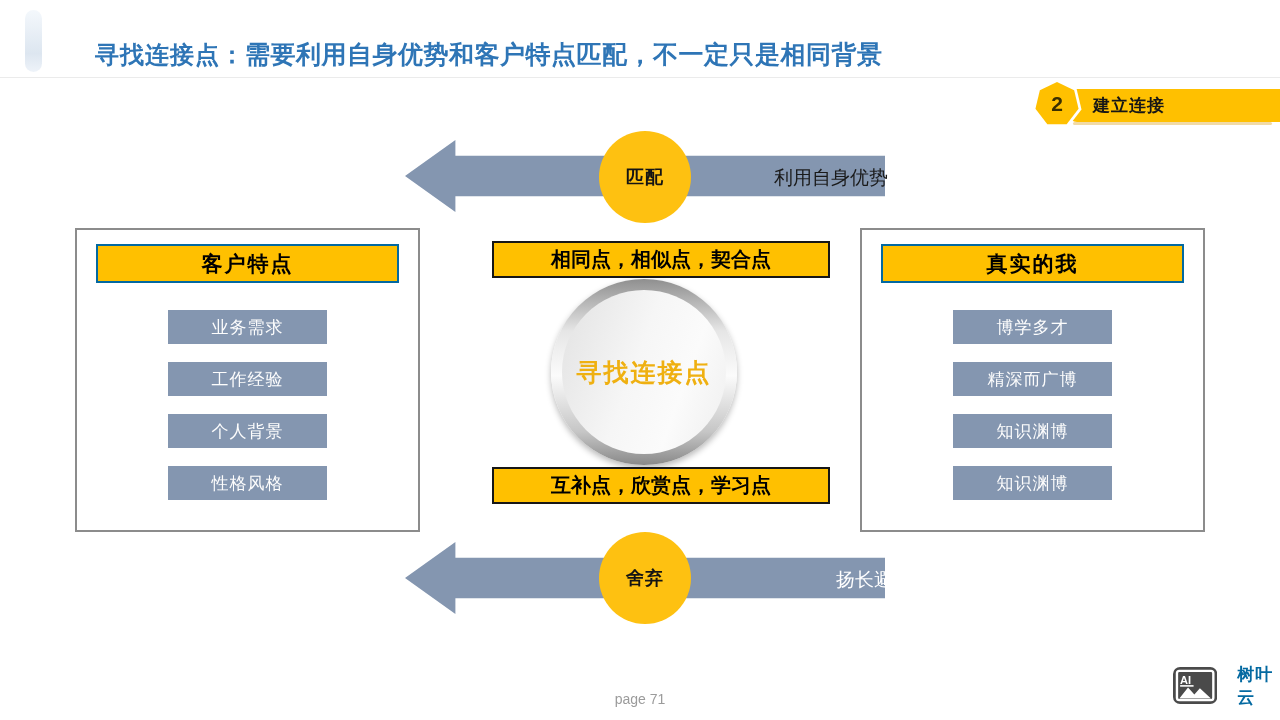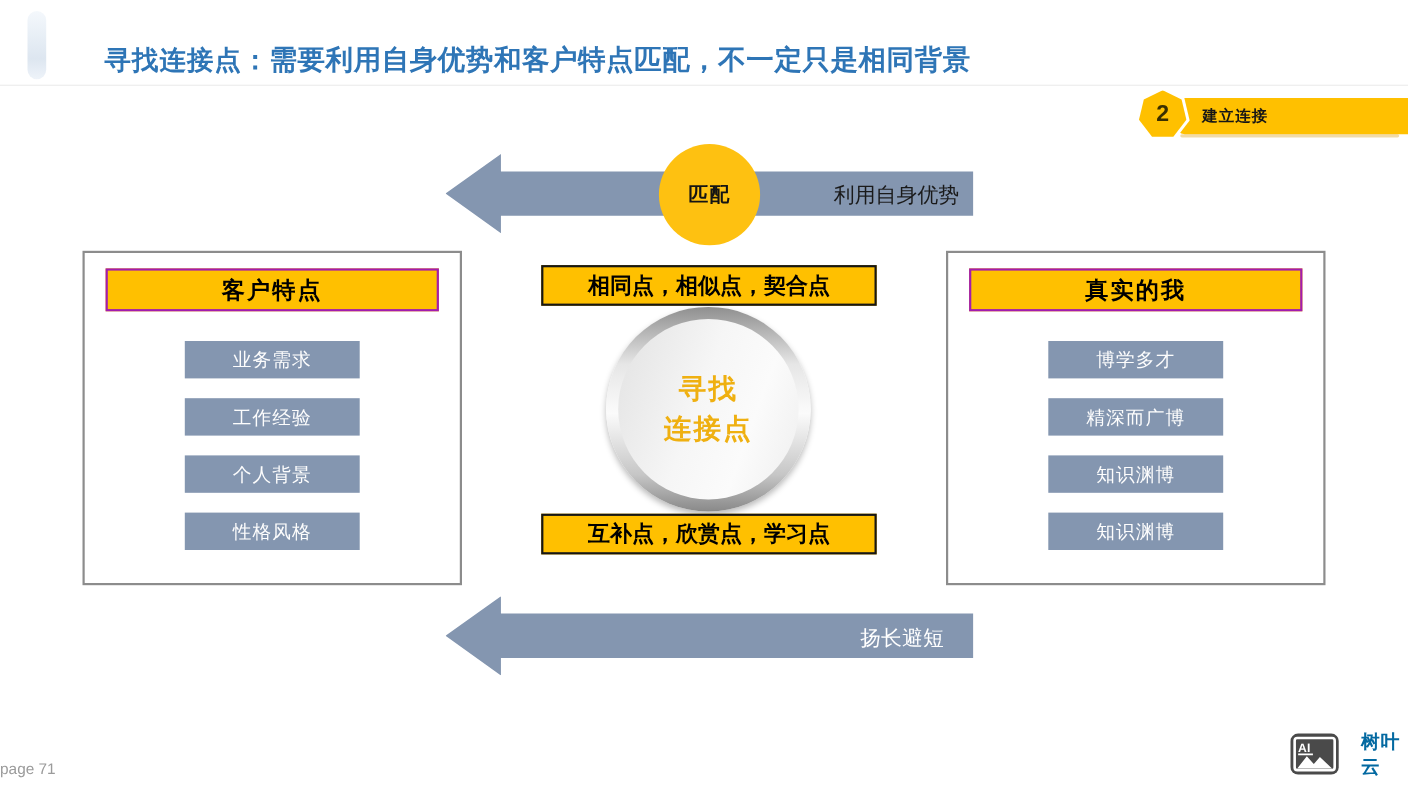--- a/index.html
+++ b/index.html
@@ -29,21 +29,21 @@
   .divider {
     position: absolute; left: 0; top: 77px; width: 1280px; height: 1px;
     background: #ebebeb;
   }
 
   
   .badge-bar {
     position: absolute; left: 1069px; top: 89px; width: 211px; height: 33px;
     background: #FFC000; border-radius: 8px 0 0 8px;
     display: flex; align-items: center; box-sizing: border-box; padding-left: 24px;
-    font-size: 14px; font-weight: bold; color: #161616; letter-spacing: 1px;
+    font-size: 17px; font-weight: bold; color: #161616; letter-spacing: 1px;
   }
   .badge-bar::after {
     content: ""; position: absolute; left: 4px; right: 8px; bottom: -3px; height: 3px;
     background: rgba(214,150,0,0.35); border-radius: 3px;
   }
   .badge-poly-outline, .badge-poly {
     position: absolute;
     clip-path: polygon(50% 0%, 89% 19%, 99% 61%, 72% 96%, 28% 96%, 1% 61%, 11% 19%);
   }
   .badge-poly-outline {
@@ -65,78 +65,78 @@
   .flow-arrow.bottom { top: 542px; }
   .flow-circle {
     position: absolute; left: 599px; width: 92px; height: 92px;
     border-radius: 50%; background: #FEC111;
     display: flex; align-items: center; justify-content: center;
     font-size: 18px; font-weight: bold; color: #141414; letter-spacing: 1px;
   }
   .flow-circle.top { top: 131px; }
   .flow-circle.bottom { top: 532px; }
   .flow-annotation {
-    position: absolute; width: 130px; text-align: left;
+    position: absolute; width: 130px; text-align: right;
     font-size: 19px; white-space: nowrap;
   }
   .flow-annotation.top { left: 758px; top: 165px; color: #1a1a1a; }
   .flow-annotation.bottom { left: 782px; top: 567px; color: #ffffff; }
 
   
   .panel {
     position: absolute; top: 228px; width: 345px; height: 304px;
     background: #ffffff; border: 2px solid #8c8c8c; box-sizing: border-box;
   }
   .panel.left  { left: 75px; }
   .panel.right { left: 860px; padding-left: 20px; }
   .panel-header {
     position: absolute; top: 14px; left: 19px; right: 19px; height: 39px;
-    background: #FFC000; border: 2px solid #a21caf; box-sizing: border-box;
+    background: #FFC000; border: 2px solid #0369a1; box-sizing: border-box;
     display: flex; align-items: center; justify-content: center;
     font-size: 21px; font-weight: bold; color: #000000; letter-spacing: 2px;
   }
   .panel-items {
     position: absolute; top: 80px; left: 0; right: 0;
     display: flex; flex-direction: column; align-items: center; gap: 18px;
   }
   .panel-item {
     width: 159px; height: 34px; background: #8496B0;
     display: flex; align-items: center; justify-content: center;
     color: #fdfdfd; font-size: 17px; letter-spacing: 1px;
   }
 
   
   .center-bar {
-    position: absolute; left: 492px; width: 305px; height: 37px;
+    position: absolute; left: 492px; width: 338px; height: 37px;
     background: #FFC000; border: 2px solid #161616; box-sizing: border-box;
     display: flex; align-items: center; justify-content: center;
     font-size: 20px; font-weight: bold; color: #000000;
   }
   .center-bar.top { top: 241px; }
   .center-bar.bottom { top: 467px; }
 
   
   .big-circle {
     position: absolute; left: 551px; top: 279px; width: 186px; height: 186px;
     border-radius: 50%;
     background: linear-gradient(180deg, #8f8f8f 0%, #e6e6e6 28%, #fbfbfb 52%, #c6c6c6 82%, #898989 100%);
     box-shadow: 0 3px 6px rgba(0,0,0,0.28);
   }
   .big-circle-inner {
     position: absolute; left: 11px; top: 11px; right: 11px; bottom: 11px;
     border-radius: 50%;
     background: linear-gradient(110deg, #e2e2e2 0%, #f6f6f6 45%, #fbfbfb 70%, #eeeeee 100%);
-    display: flex; flex-direction: column; align-items: center; justify-content: center;
+    display: flex; flex-direction: row; align-items: center; justify-content: center;
     color: #EFB011; font-weight: bold; font-size: 25px; line-height: 1.45; letter-spacing: 2px;
   }
 
   
   .page-label {
     position: absolute; left: 0; top: 691px; width: 1280px;
-    color: #9b9b9b; font-size: 14px;
+    text-align: center; color: #9b9b9b; font-size: 14px;
   }
   .brand-logo {
     position: absolute; left: 1173px; top: 662px;
     display: flex; align-items: center; gap: 20px;
   }
   .brand-name { font-size: 17px; font-weight: bold; color: #0369a1; letter-spacing: 1px; }
 </style>
 </head>
 <body>
 
@@ -212,20 +212,23 @@
         </div>
 
         <div class="panel-item">
           <span>知识渊博</span>
         </div>
       </div>
   </div>
 
   <div class="flow-arrow bottom"></div>
   <div class="flow-annotation bottom">扬长避短</div>
+  <div class="flow-circle bottom">
+    <span>舍弃</span>
+  </div>
 
   <div class="page-label">page 71</div>
 
   <div class="brand-logo">
     <svg width="56" height="47" viewBox="0 0 56 47">
       <rect x="0" y="0" width="56" height="47" rx="9" fill="#4a4a4a"></rect>
       <rect x="5" y="5" width="46" height="37" rx="3" fill="none" stroke="#ffffff" stroke-width="3"></rect>
       <text x="9" y="21" font-size="14" font-weight="bold" fill="#ffffff" font-family="Liberation Sans, DejaVu Sans, sans-serif">AI</text>
       <line x1="9" y1="24" x2="26" y2="24" stroke="#ffffff" stroke-width="2"></line>
       <path d="M8 40 L19 26 L27 35 L34 27 L48 40 Z" fill="#ffffff"></path>

